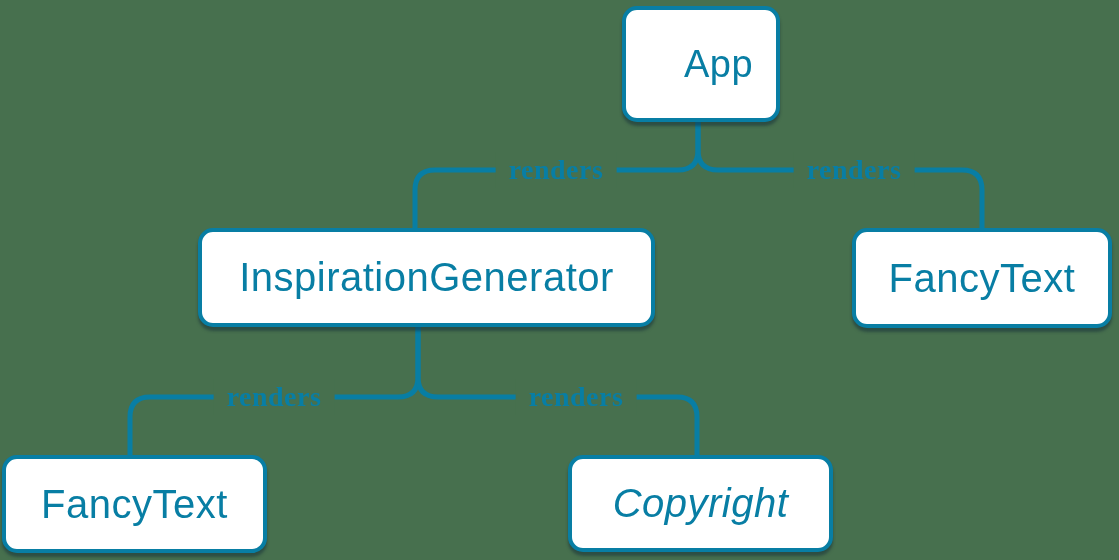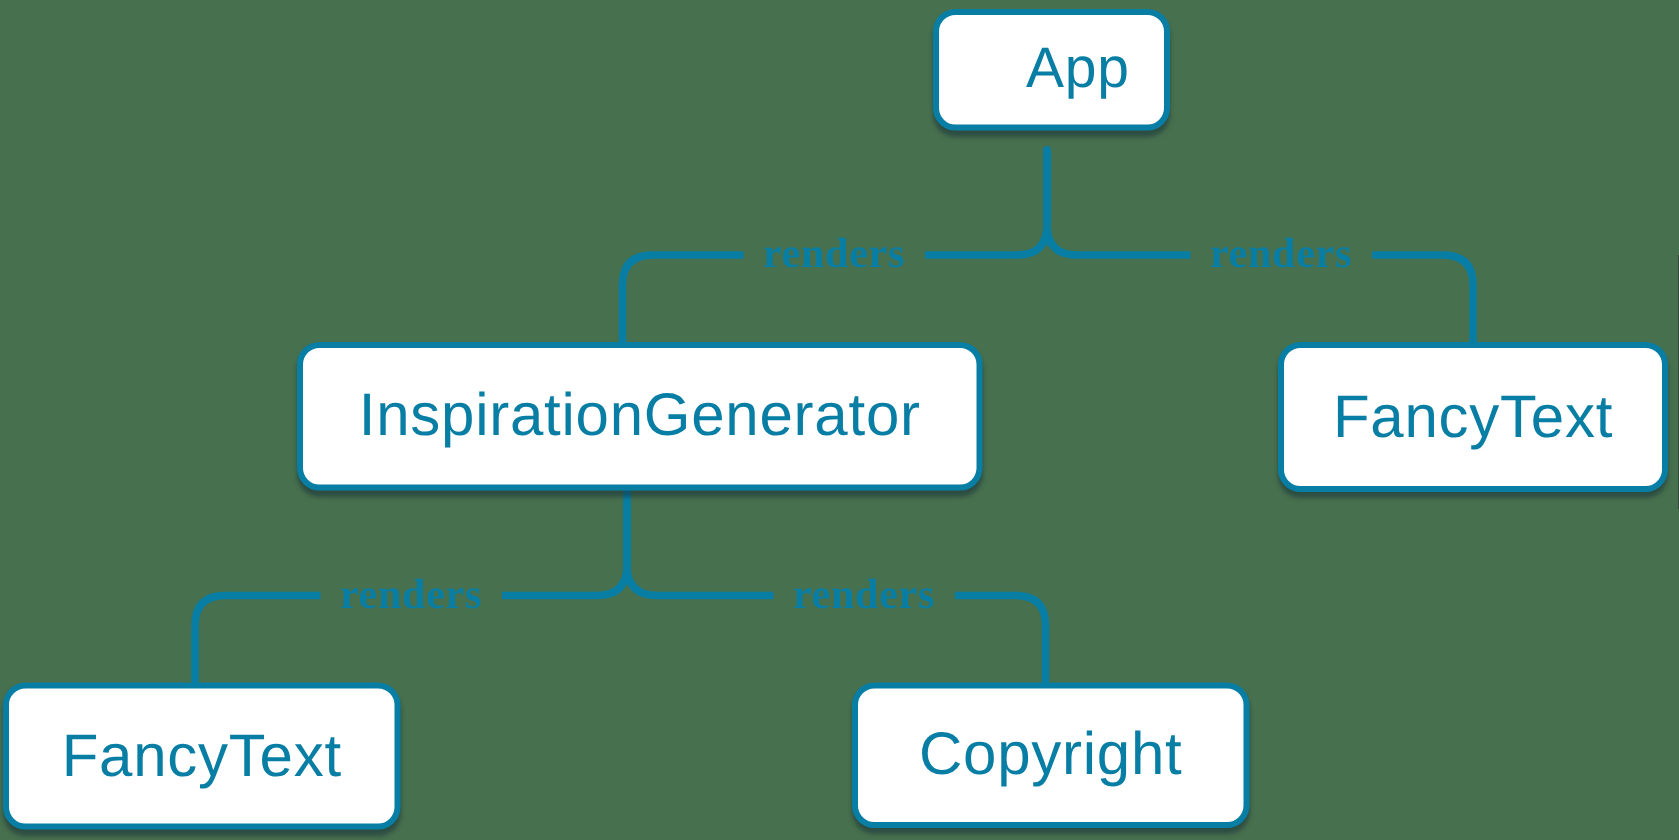--- a/index.html
+++ b/index.html
@@ -36,25 +36,25 @@
     border: 4px solid var(--accent, #087ea4);
     border-radius: 15px;
     box-shadow: 0 4px 3px var(--shadow, rgba(19,43,56,0.5));
     color: var(--accent, #087ea4);
     font-size: 40px;
     font-weight: 500;
     letter-spacing: 0.5px;
     box-sizing: border-box;
     white-space: nowrap;
   }
-  .node--app { left: 622px; top: 6px;  width: 158px; height: 81px; font-size: 38px; padding-left: 35px; }
+  .node--app { left: 622px; top: 6px;  width: 158px; height: 116px; font-size: 38px; padding-left: 35px; }
   .node--ig  { left: 198px; top: 228px; width: 457px; height: 99px; text-align: center; }
   .node--ft-right { left: 852px; top: 228px; width: 260px; height: 100px; }
   .node--ft-left  { left: 2px;   top: 455px; width: 265px; height: 98px; }
-  .node--copyright { left: 568px; top: 455px; width: 265px; height: 97px; }
+  .node--copyright { left: 568px; top: 455px; width: 265px; height: 97px; font-style: italic; }
   .edge-label {
     position: absolute;
     transform: translate(-50%, -50%);
     background: var(--background, #47704e);
     color: var(--accent, #087ea4);
     font-size: 28px;
     font-weight: 600;
     letter-spacing: 0.5px;
     padding: 2px 13px;
     white-space: nowrap;

